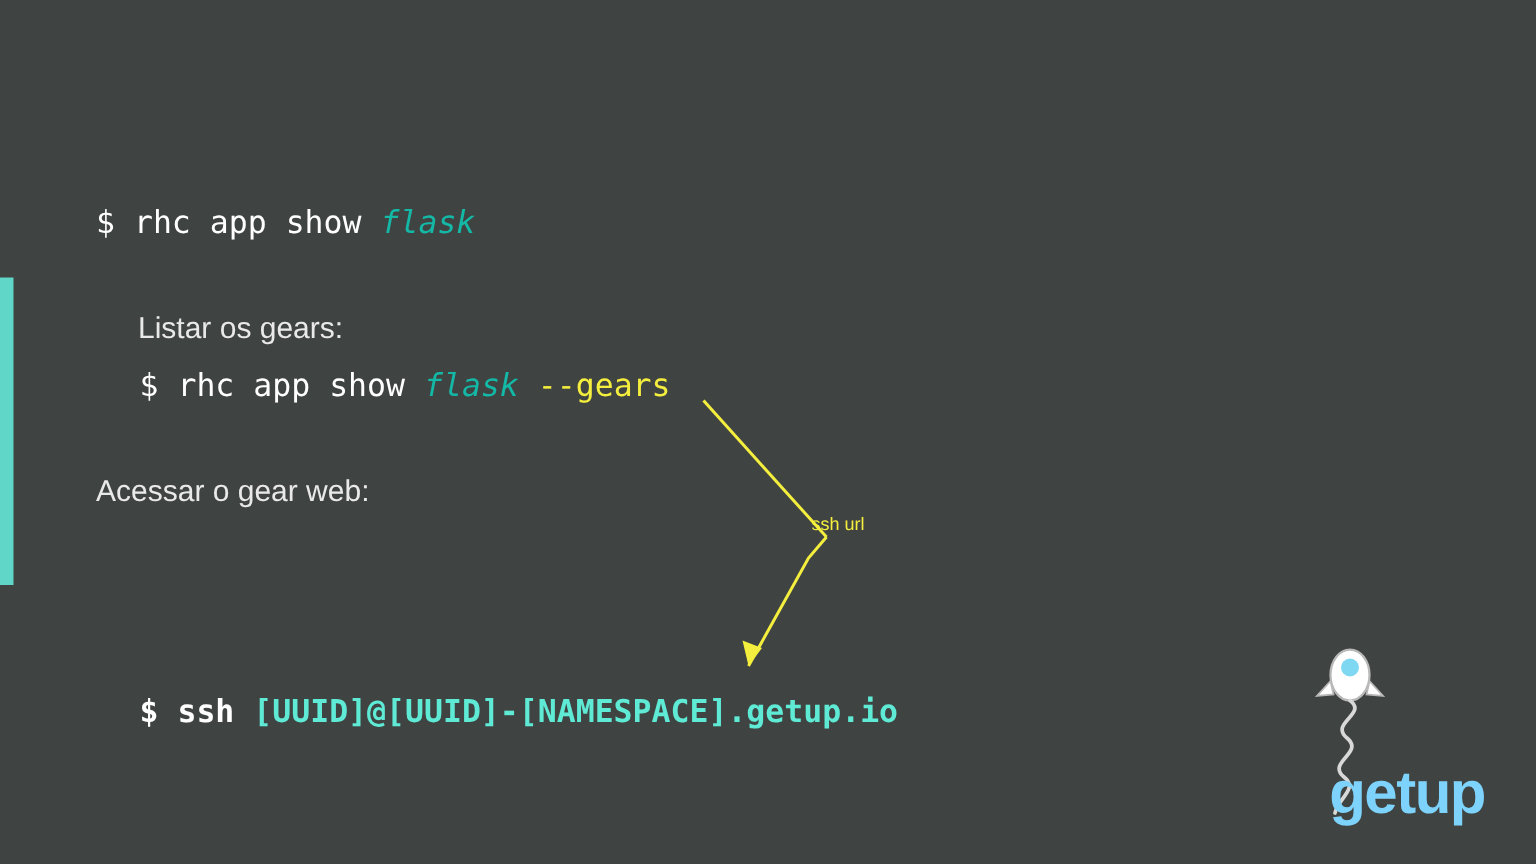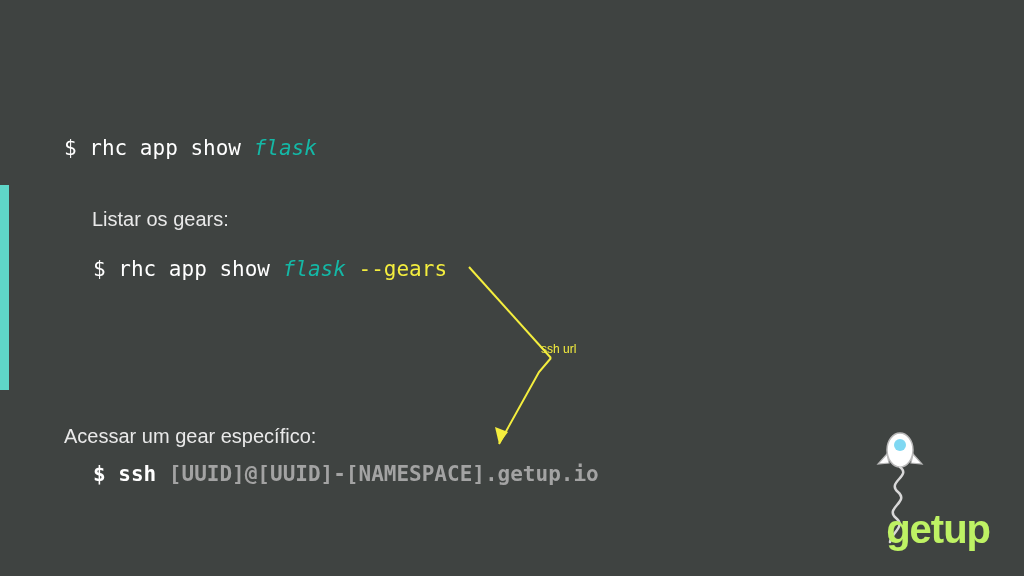--- a/index.html
+++ b/index.html
@@ -47,26 +47,26 @@
   .code-line .green { color: #14b8a6; font-style: italic; }
   .code-line .yellow { color: #f4ee3e; }
   .text-line {
     position: absolute;
     font-size: 20px;
     color: #e9e9e9;
     white-space: nowrap;
   }
   .l-cmd1 { left: 64px; top: 136px; }
   .l-listar { left: 64px; top: 208px; margin-left: 28px; }
-  .l-cmd2  { left: 93px; top: 245px; margin-top: 12px; }
+  .l-cmd2  { left: 93px; top: 245px; }
   .l-acessar-web { left: 64px; top: 317px; }
   .l-cmd3 { left: 93px; top: 354px; }
   .l-acessar-esp { left: 64px; top: 425px; }
   .l-cmd4 { left: 93px; top: 462px; font-weight: bold; }
-  .l-cmd4 .yellow { color: #a3a3a3; }
+  .l-cmd4 .yellow { color: #5eead4; }
 
   .annotation {
     position: absolute;
     left: 541px;
     top: 342px;
     font-size: 12px;
     color: #f4ee3e;
     white-space: nowrap;
   }
   .arrow-svg {
@@ -83,41 +83,41 @@
     bottom: 22px;
     width: 140px;
     height: 130px;
   }
   .logo-text {
     position: absolute;
     right: 34px;
     bottom: 24px;
     font-size: 40px;
     font-weight: bold;
-    color: #bef264;
+    color: #7dd3fc;
     letter-spacing: -1px;
   }
 </style>
 </head>
 <body>
 
 <div class="slide">
 
   <div class="accent-bar"></div>
 
 
   <div class="code-line l-cmd1"><span>$ rhc app show </span><span class="green">flask</span></div>
 
   <div class="text-line l-listar">Listar os gears:</div>
 
   <div class="code-line l-cmd2"><span>$ rhc app show </span><span class="green">flask</span><span class="yellow"> --gears</span></div>
 
+  <div class="text-line l-acessar-web">Acessar o gear web:</div>
 
 
-  <div class="text-line l-acessar-esp">Acessar um gear específico:</div>
 
   <div class="code-line l-cmd4"><span>$ ssh </span><span class="yellow">[UUID]@[UUID]-[NAMESPACE].getup.io</span></div>
 
   <svg class="arrow-svg" viewBox="0 0 180 195">
     <path d="M14 5 L96 96" stroke="#f4ee3e" stroke-width="2" fill="none"></path>
     <path d="M96 96 L84 110 L44 182" stroke="#f4ee3e" stroke-width="2" fill="none"></path>
     <path d="M44 182 L40 165 L53 170 Z" fill="#f4ee3e"></path>
   </svg>
 
   <div class="annotation">ssh url</div>

